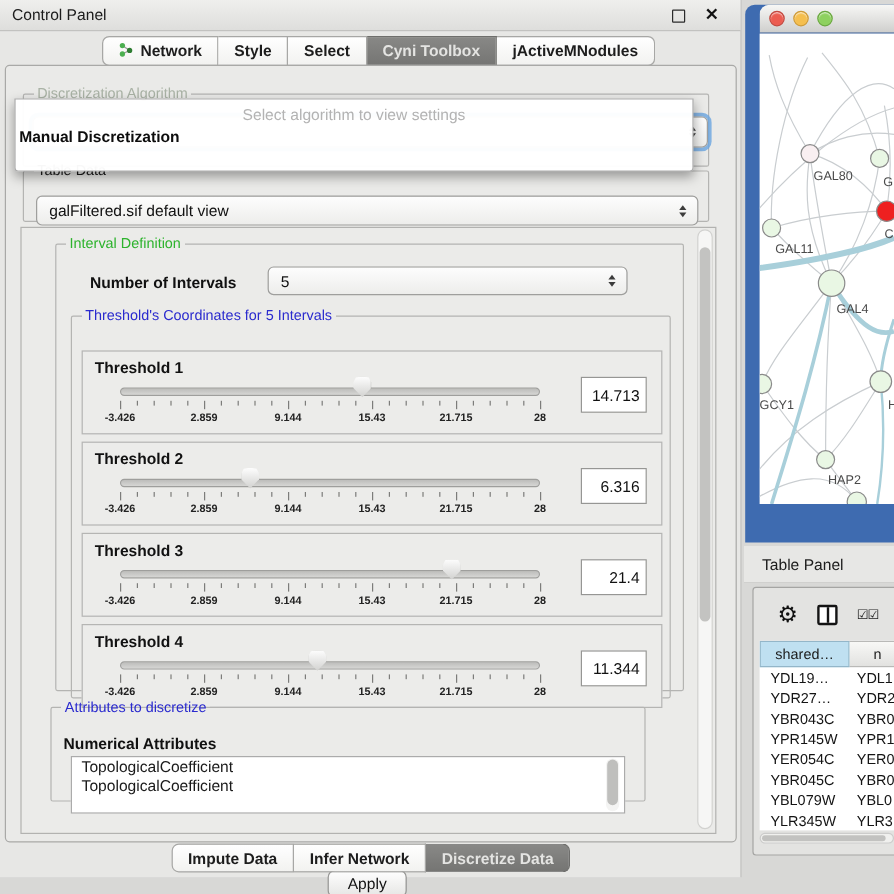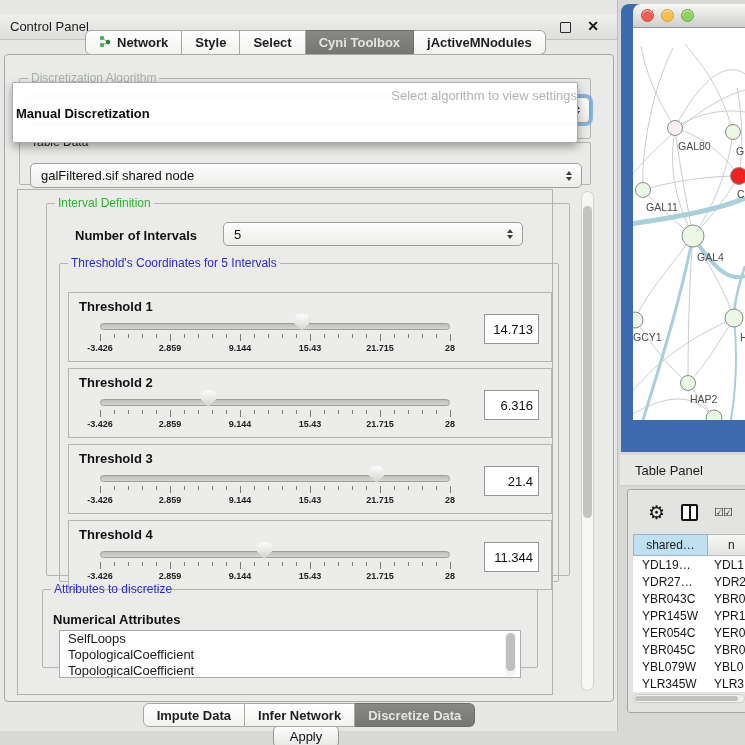--- a/index.html
+++ b/index.html
@@ -1,20 +1,20 @@
 <!DOCTYPE html>
 <html><head>
 <meta charset="utf-8">
 <style>
   html,body{margin:0;padding:0;width:745px;height:745px;background:#d8d8d6;
     font-family:"Liberation Sans",sans-serif;overflow:hidden;position:relative;}
   *{box-sizing:border-box;}
   
   .cp{position:absolute;left:0;top:0;width:618px;height:731px;background:#e7e7e5;border-right:1px solid #bdbdbb;}
-  .titlebar{position:absolute;left:0;top:14px;width:100%;height:26px;
+  .titlebar{position:absolute;left:0;top:0;width:100%;height:26px;
     background:linear-gradient(#efefed,#dededc);border-bottom:1px solid #c2c2c0;}
   .titlebar .t{position:absolute;left:10px;top:5px;font-size:13px;color:#1c1c1c;}
   .float-ic{position:absolute;right:46px;top:8px;width:11px;height:11px;border:1.6px solid #2b2b2b;border-radius:1px;}
   .close-ic{position:absolute;right:18px;top:4px;font-size:14px;font-weight:bold;color:#111;}
   
   .seg-tabs{position:absolute;left:85px;top:30px;height:25px;display:flex;}
   .seg{height:25px;display:flex;align-items:center;justify-content:center;gap:5px;
     background:linear-gradient(#ffffff,#f2f2f0);border:1px solid #a7a7a5;border-left:none;
     font-size:13px;font-weight:600;color:#1d1d1d;padding:0 13px;white-space:nowrap;}
   .seg:first-child{border-left:1px solid #a7a7a5;border-radius:6px 0 0 6px;}
@@ -33,21 +33,21 @@
     border-radius:5px;font-size:13px;color:#111;display:flex;align-items:center;padding-left:10px;}
   .stepper{position:absolute;right:9px;top:50%;transform:translateY(-50%);display:flex;flex-direction:column;gap:2px;}
   .stepper i{display:block;width:0;height:0;border-left:3.5px solid transparent;border-right:3.5px solid transparent;}
   .stepper .up{border-bottom:4.5px solid #3c3c3c;}
   .stepper .dn{border-top:4.5px solid #3c3c3c;}
   
   .combo-focus{left:22px;top:96px;width:563px;height:26px;box-shadow:0 0 0 3px rgba(106,165,224,.8);}
   
   .popup{position:absolute;left:12px;top:82px;width:566px;height:61px;background:rgba(255,255,255,.97);
     border:1px solid #ababab;border-radius:0 0 3px 3px;box-shadow:0 4px 10px rgba(0,0,0,.35);z-index:50;}
-  .popup .ph{position:absolute;left:0;top:5px;width:100%;text-align:right;font-size:13px;color:#b3b3b3;}
+  .popup .ph{position:absolute;left:0;top:5px;width:100%;text-align:center;font-size:13px;color:#b3b3b3;}
   .popup .opt{position:absolute;left:3px;font-size:13px;color:#0d0d0d;white-space:nowrap;}
   .popup .opt.b{font-weight:bold;}
   
   .scrollarea{position:absolute;left:16px;top:188px;width:580px;height:506px;border:1px solid #b2b2b0;
     background:#ebebe9;}
   .vsb{position:absolute;right:2px;top:2px;width:13px;height:500px;background:#f6f6f5;border:1px solid #d2d2d0;border-radius:7px;}
   .vsb .th{position:absolute;left:1px;top:14px;width:9px;height:312px;background:#c3c3c1;border-radius:5px;}
   
   .noi-label{position:absolute;left:58px;top:24px;font-size:13px;font-weight:bold;color:#111;}
   .thr-stack{position:absolute;left:8px;top:22px;width:484px;display:flex;flex-direction:column;gap:6px;}
@@ -147,29 +147,29 @@
     <div class="combo combo-focus" style="top:42px;">
       <span class="stepper">
           <i class="up"></i>
           <i class="dn"></i>
         </span>
     </div>
 
     <fieldset style="left:14px;top:80px;width:572px;height:50px;">
       <legend class="leg-dark">Table Data</legend>
       <div class="combo" style="left:10px;top:14px;width:552px;height:25px;">
-        <span>galFiltered.sif shared node</span>
+        <span>galFiltered.sif default view</span>
         <span class="stepper">
             <i class="up"></i>
             <i class="dn"></i>
           </span>
       </div>
     </fieldset>
 
-    <div class="scrollarea" style="left:12px;top:134px;width:536px;height:506px;">
+    <div class="scrollarea" style="left:12px;top:134px;width:580px;height:506px;">
       <fieldset style="left:28px;top:6px;width:524px;height:380px;">
         <legend class="leg-green">Interval Definition</legend>
         <span class="noi-label" style="left:28px;top:18px;position:absolute;">Number of Intervals</span>
         <div class="combo" style="left:176px;top:12px;width:300px;height:24px;">
           <span>5</span>
           <span class="stepper">
               <i class="up"></i>
               <i class="dn"></i>
             </span>
         </div>
@@ -348,21 +348,20 @@
     <div class="valbox">11.344</div>
   </div>
 </div>
         </fieldset>
       </fieldset>
 
       <fieldset style="left:24px;top:392px;width:496px;height:86px;">
         <legend class="leg-blue">Attributes to discretize</legend>
         <span class="attr-title" style="position:absolute;">Numerical Attributes</span>
         <div class="listbox" id="attr-list">
-            <div class="it">SelfLoops</div>
             <div class="it">TopologicalCoefficient</div>
             <div class="it">TopologicalCoefficient</div>
           </div>
         <div class="list-vsb" style="left:462px;top:36px;">
             <div class="th"></div>
           </div>
       </fieldset>
     </div>
 
     <div class="vsb" style="right:19px;top:136px;">

